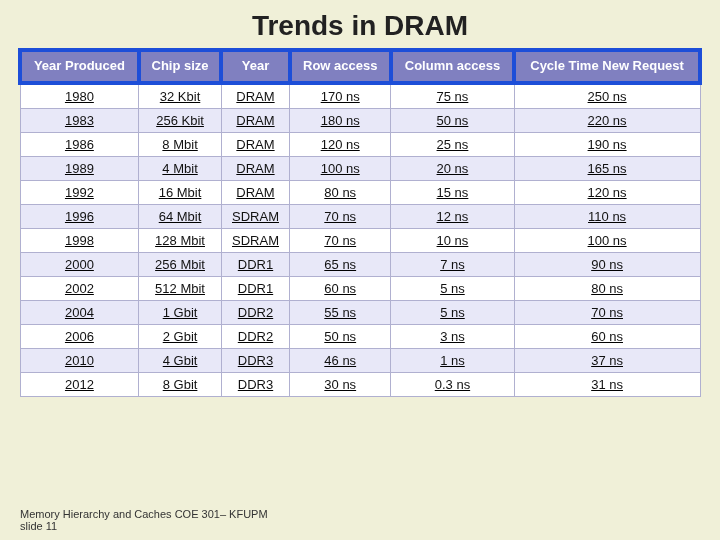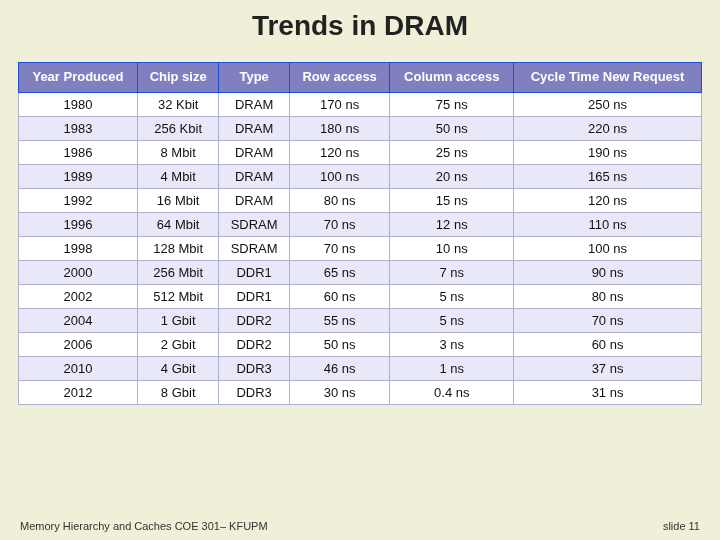--- a/index.html
+++ b/index.html
@@ -10,76 +10,78 @@
       font-family: Arial, sans-serif;
       display: flex;
       flex-direction: column;
       align-items: center;
       padding: 10px 18px 8px 18px;
     }
     .page-title {
       font-size: 28px;
       font-weight: bold;
       color: #222;
-      margin-bottom: 20px;
+      margin-bottom: 6px;
     }
     .table-wrapper {
       width: 100%;
       flex: 1;
     }
     table {
       width: 100%;
       border-collapse: collapse;
       font-size: 13px;
     }
     thead tr {
       background: #8080c0;
       color: white;
     }
     thead th {
       padding: 6px 8px;
       text-align: center;
-      border: 1px solid #1d4ed8;
+      border: 4px solid #1d4ed8;
       font-weight: bold;
       line-height: 1.3;
     }
     tbody tr {
       background: #ffffff;
+      text-decoration: underline;
     }
     tbody tr:nth-child(even) {
       background: #e8e8f8;
     }
     tbody td {
       padding: 4px 8px;
       text-align: center;
       border: 1px solid #b0b0d0;
       color: #111;
     }
     .footer {
       width: 100%;
       display: flex;
       justify-content: space-between;
       font-size: 11px;
       color: #333;
       margin-top: 4px;
       padding: 0 2px;
+      flex-direction: column;
     }
   </style>
 </head>
 <body>
 
 <h1 class="page-title">Trends in DRAM</h1>
 
 <div class="table-wrapper">
   <table>
     <thead>
       <tr>
       <th>Year Produced</th>
           <th>Chip size</th>
-          <th>Type</th>
+          <th>Year</th>
           <th>Row access</th>
           <th>Column access</th>
           <th>Cycle Time New Request</th>
         </tr>
     </thead>
     <tbody>
     <tr>
           <td>1980</td>
           <td>32 Kbit</td>
           <td>DRAM</td>
@@ -173,21 +175,21 @@
           <td>DDR3</td>
           <td>46 ns</td>
           <td>1 ns</td>
           <td>37 ns</td>
         </tr>
         <tr>
           <td>2012</td>
           <td>8 Gbit</td>
           <td>DDR3</td>
           <td>30 ns</td>
-          <td>0.4 ns</td>
+          <td>0.3 ns</td>
           <td>31 ns</td>
         </tr>
       </tbody>
   </table>
 </div>
 
 <div class="footer">
   <span>Memory Hierarchy and Caches  COE 301– KFUPM</span>
   <span>slide 11</span>
 </div>

